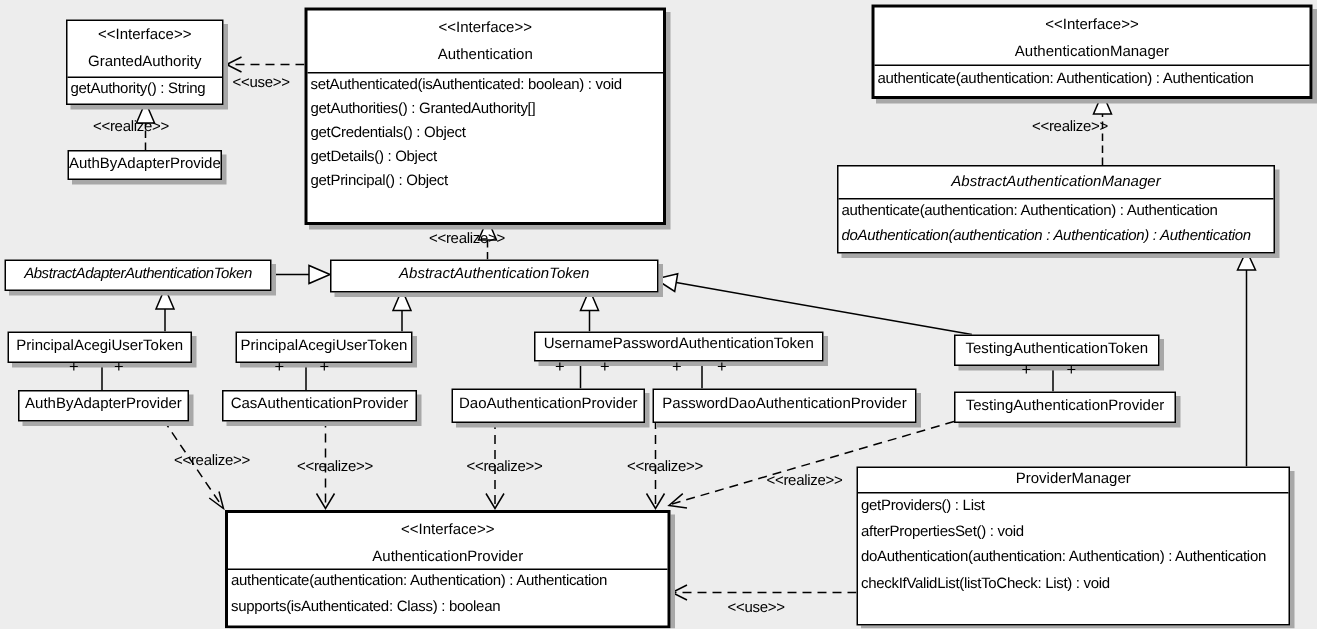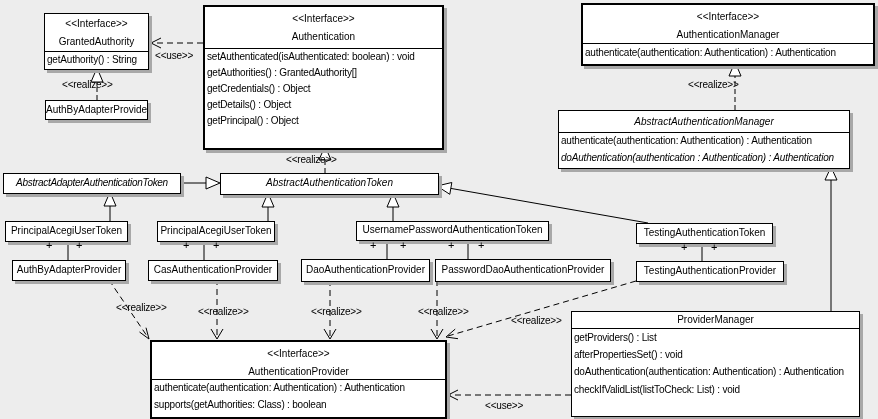--- a/index.html
+++ b/index.html
@@ -241,21 +241,21 @@
     <div class="m">doAuthentication(authentication: Authentication) : Authentication</div>
     <div class="m">checkIfValidList(listToCheck: List) : void</div>
   </div>
 
   <div class="box b2" id="authentication-provider">
     <div class="hdr">
       <div class="hl">&lt;&lt;Interface&gt;&gt;</div>
       <div class="hl">AuthenticationProvider</div>
     </div>
     <div class="m">authenticate(authentication: Authentication) : Authentication</div>
-    <div class="m">supports(getAuthorities: Class) : boolean</div>
+    <div class="m">supports(isAuthenticated: Class) : boolean</div>
   </div>
 
   <span class="lab" id="lbl-use-auth-ga">&lt;&lt;use&gt;&gt;</span>
   <span class="lab" id="lbl-rz-gai">&lt;&lt;realize&gt;&gt;</span>
   <span class="lab" id="lbl-rz-aat">&lt;&lt;realize&gt;&gt;</span>
   <span class="lab" id="lbl-rz-aam">&lt;&lt;realize&gt;&gt;</span>
   <span class="lab" id="lbl-rz-aba">&lt;&lt;realize&gt;&gt;</span>
   <span class="lab" id="lbl-rz-cas">&lt;&lt;realize&gt;&gt;</span>
   <span class="lab" id="lbl-rz-dao">&lt;&lt;realize&gt;&gt;</span>
   <span class="lab" id="lbl-rz-pdao">&lt;&lt;realize&gt;&gt;</span>

